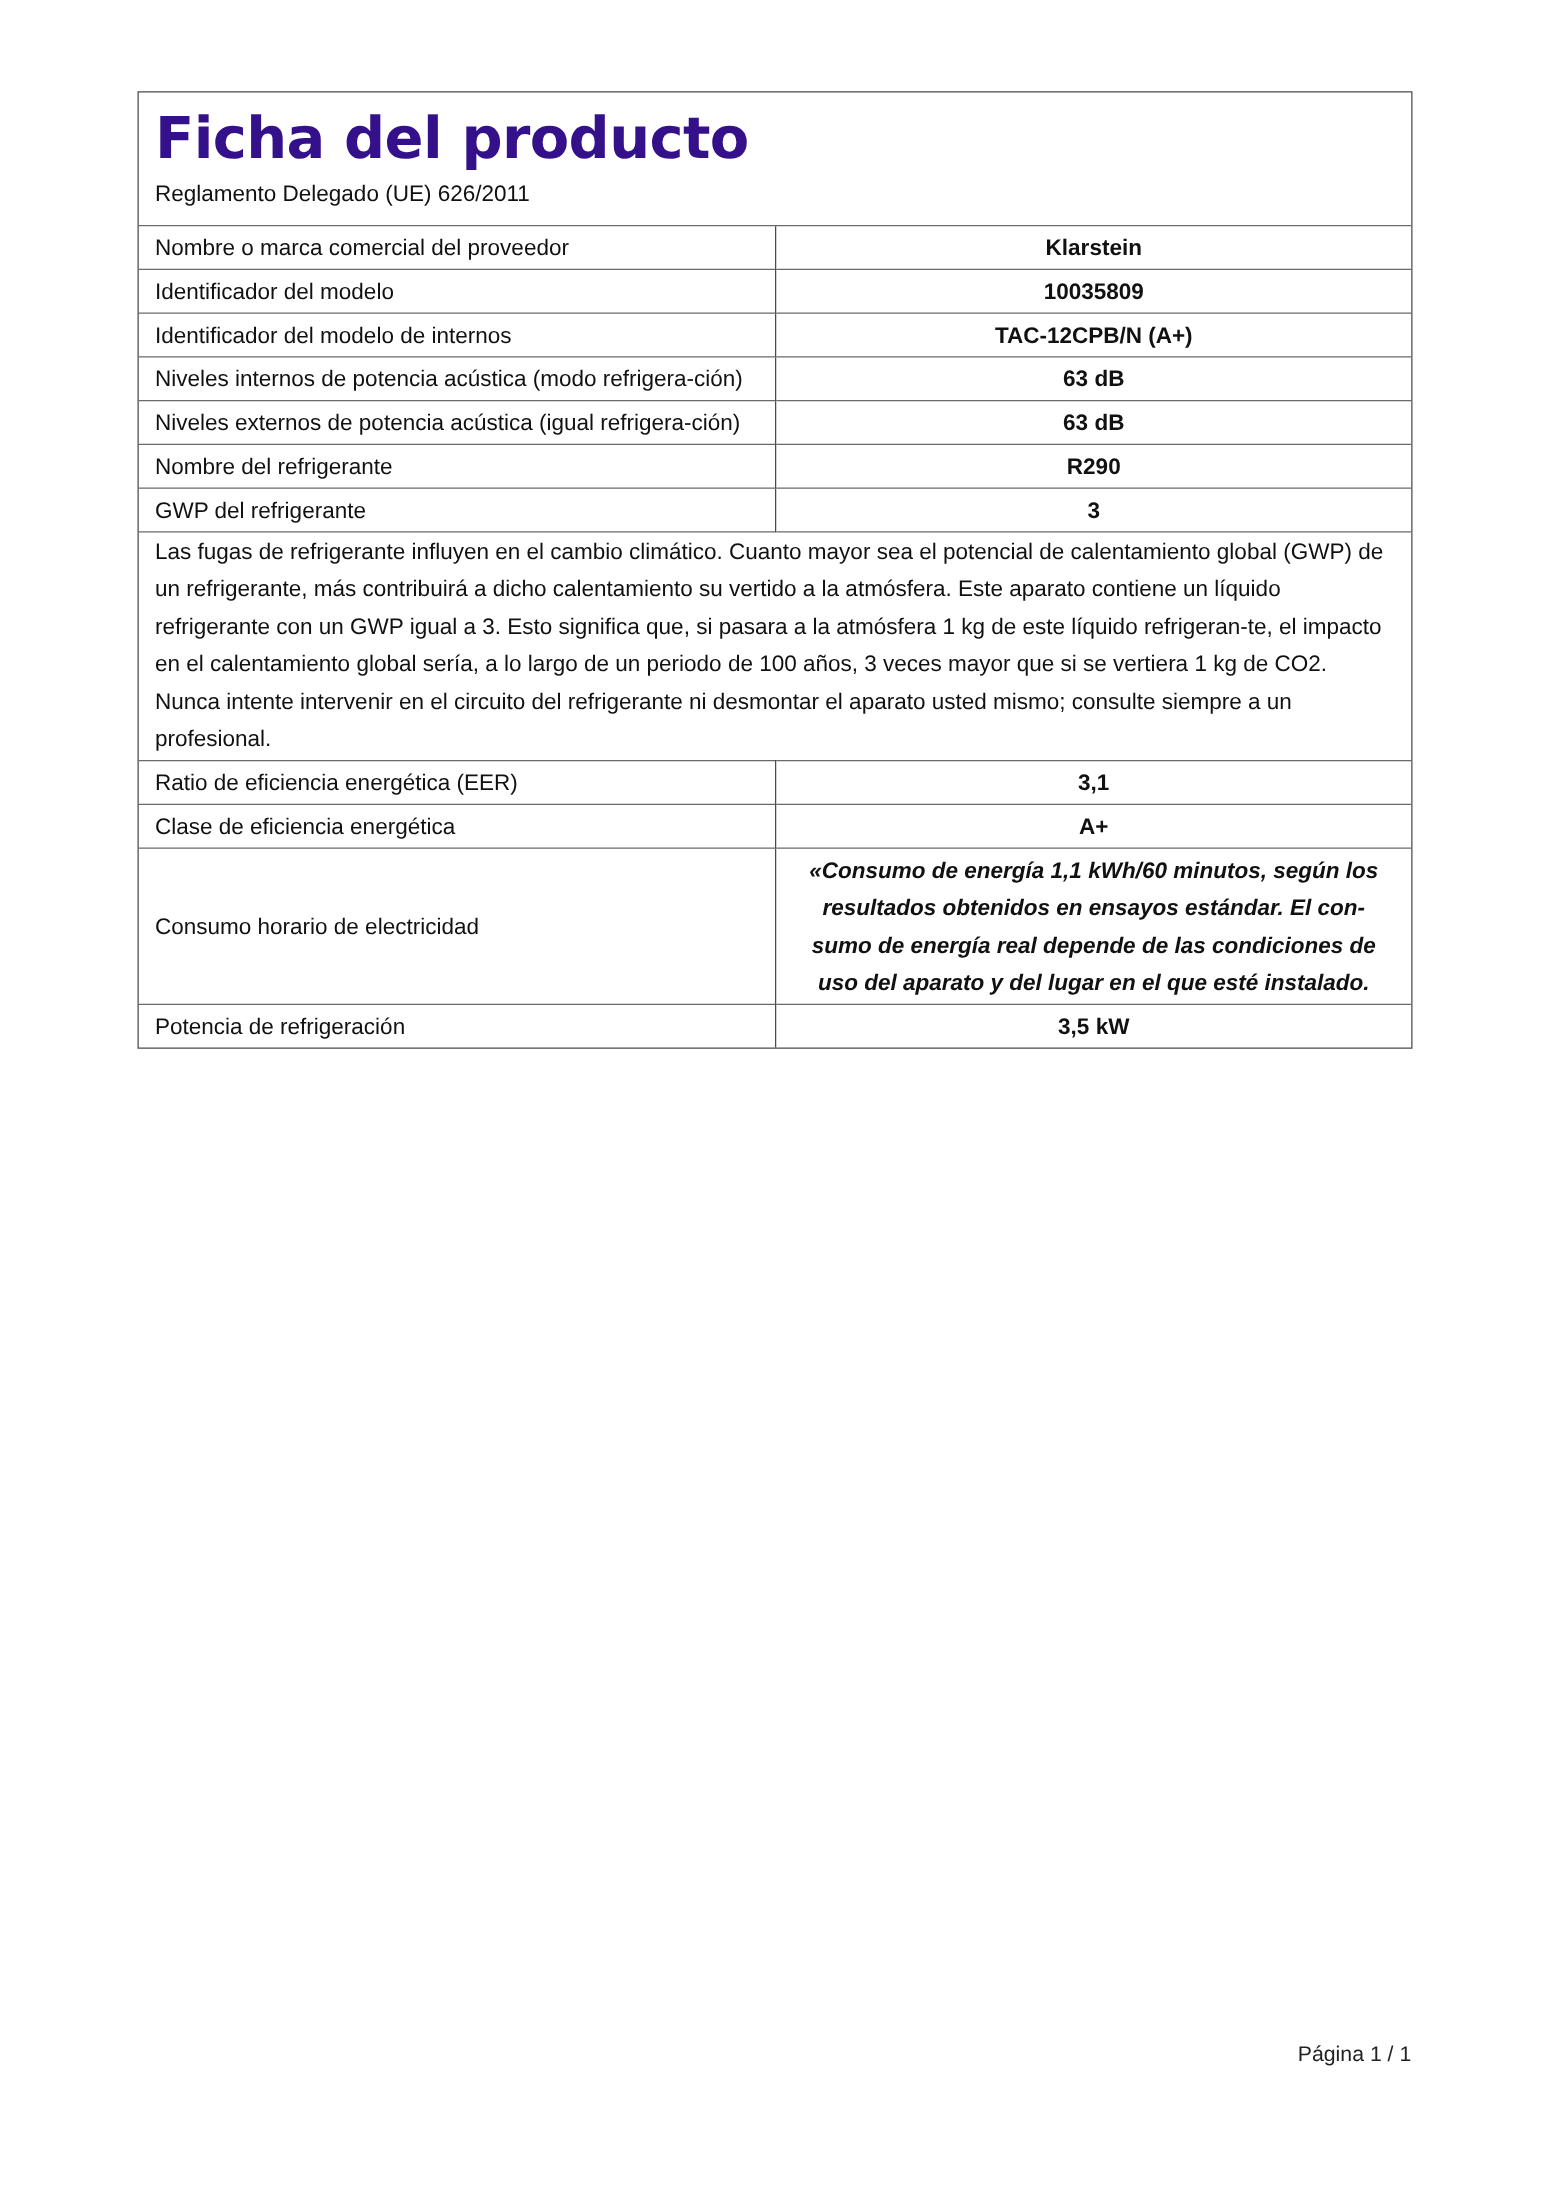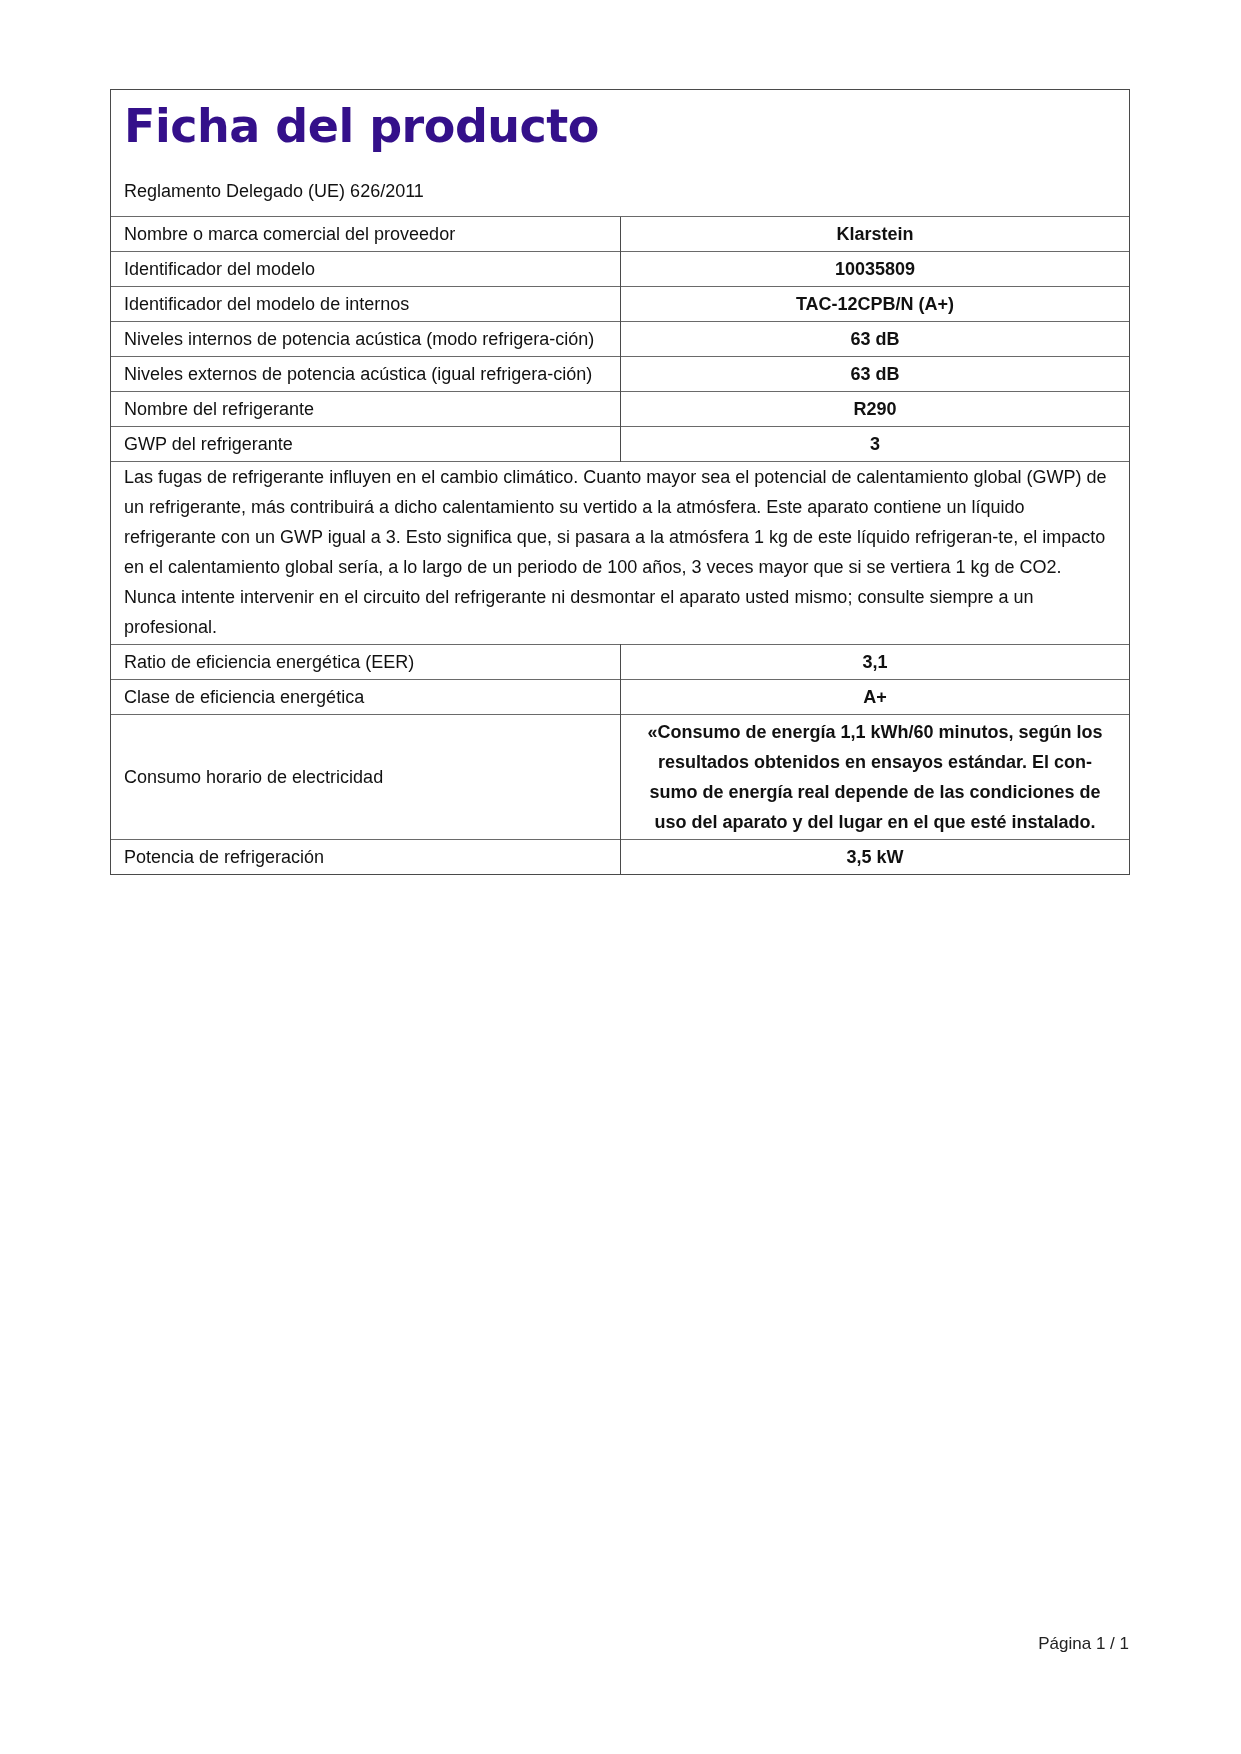--- a/index.html
+++ b/index.html
@@ -2,42 +2,42 @@
 <html><head>
 <meta charset="utf-8">
 <style>
   html, body { margin: 0; padding: 0; background: #ffffff; }
   body {
     width: 1241px; height: 1754px; position: relative; overflow: hidden;
     font-family: "Liberation Sans", "DejaVu Sans", sans-serif;
     color: #111111;
   }
   .sheet {
-    position: absolute; left: 110px; top: 89px; width: 1020px;
+    position: absolute; left: 110px; top: 73px; width: 1020px;
     border: 1.5px solid #4a4a4a; box-sizing: border-box;
   }
   .head-block { padding: 4px 13px 12px 13px; border-bottom: 1.5px solid #6a6a6a; }
   .title {
     font-family: "DejaVu Sans", sans-serif; font-weight: bold;
     font-size: 46px; letter-spacing: -0.5px; color: #34108a;
     line-height: 64px; margin: 0;
   }
-  .subtitle { font-size: 18px; line-height: 26px; margin-top: 20px; }
+  .subtitle { font-size: 18px; line-height: 26px; margin-top: 0; }
   table { width: 100%; border-collapse: collapse; table-layout: fixed; }
   td {
     border-top: 1.5px solid #6a6a6a; font-size: 18px; line-height: 30px;
     vertical-align: middle; padding: 2px 13px 2px 13px;
   }
   tr:first-child td { border-top: none; }
   td.label { width: 483px; border-right: 1.5px solid #4a4a4a; text-align: left; }
   td.value { text-align: center; font-weight: bold; }
   td.full { text-align: left; }
   td.section { font-weight: bold; }
   td.para { line-height: 30px; padding-top: 0; padding-bottom: 2px; }
-  td.value.multi { line-height: 30px; padding: 2px 14px; }
+  td.value.multi { line-height: 30px; padding: 2px 14px; font-style: italic; }
   .footer {
     position: absolute; right: 112px; top: 1634px;
     font-family: "Liberation Sans", sans-serif; font-size: 17px; color: #222;
   }
 </style>
 </head>
 <body>
 
 <div class="sheet">
   <div class="head-block">

